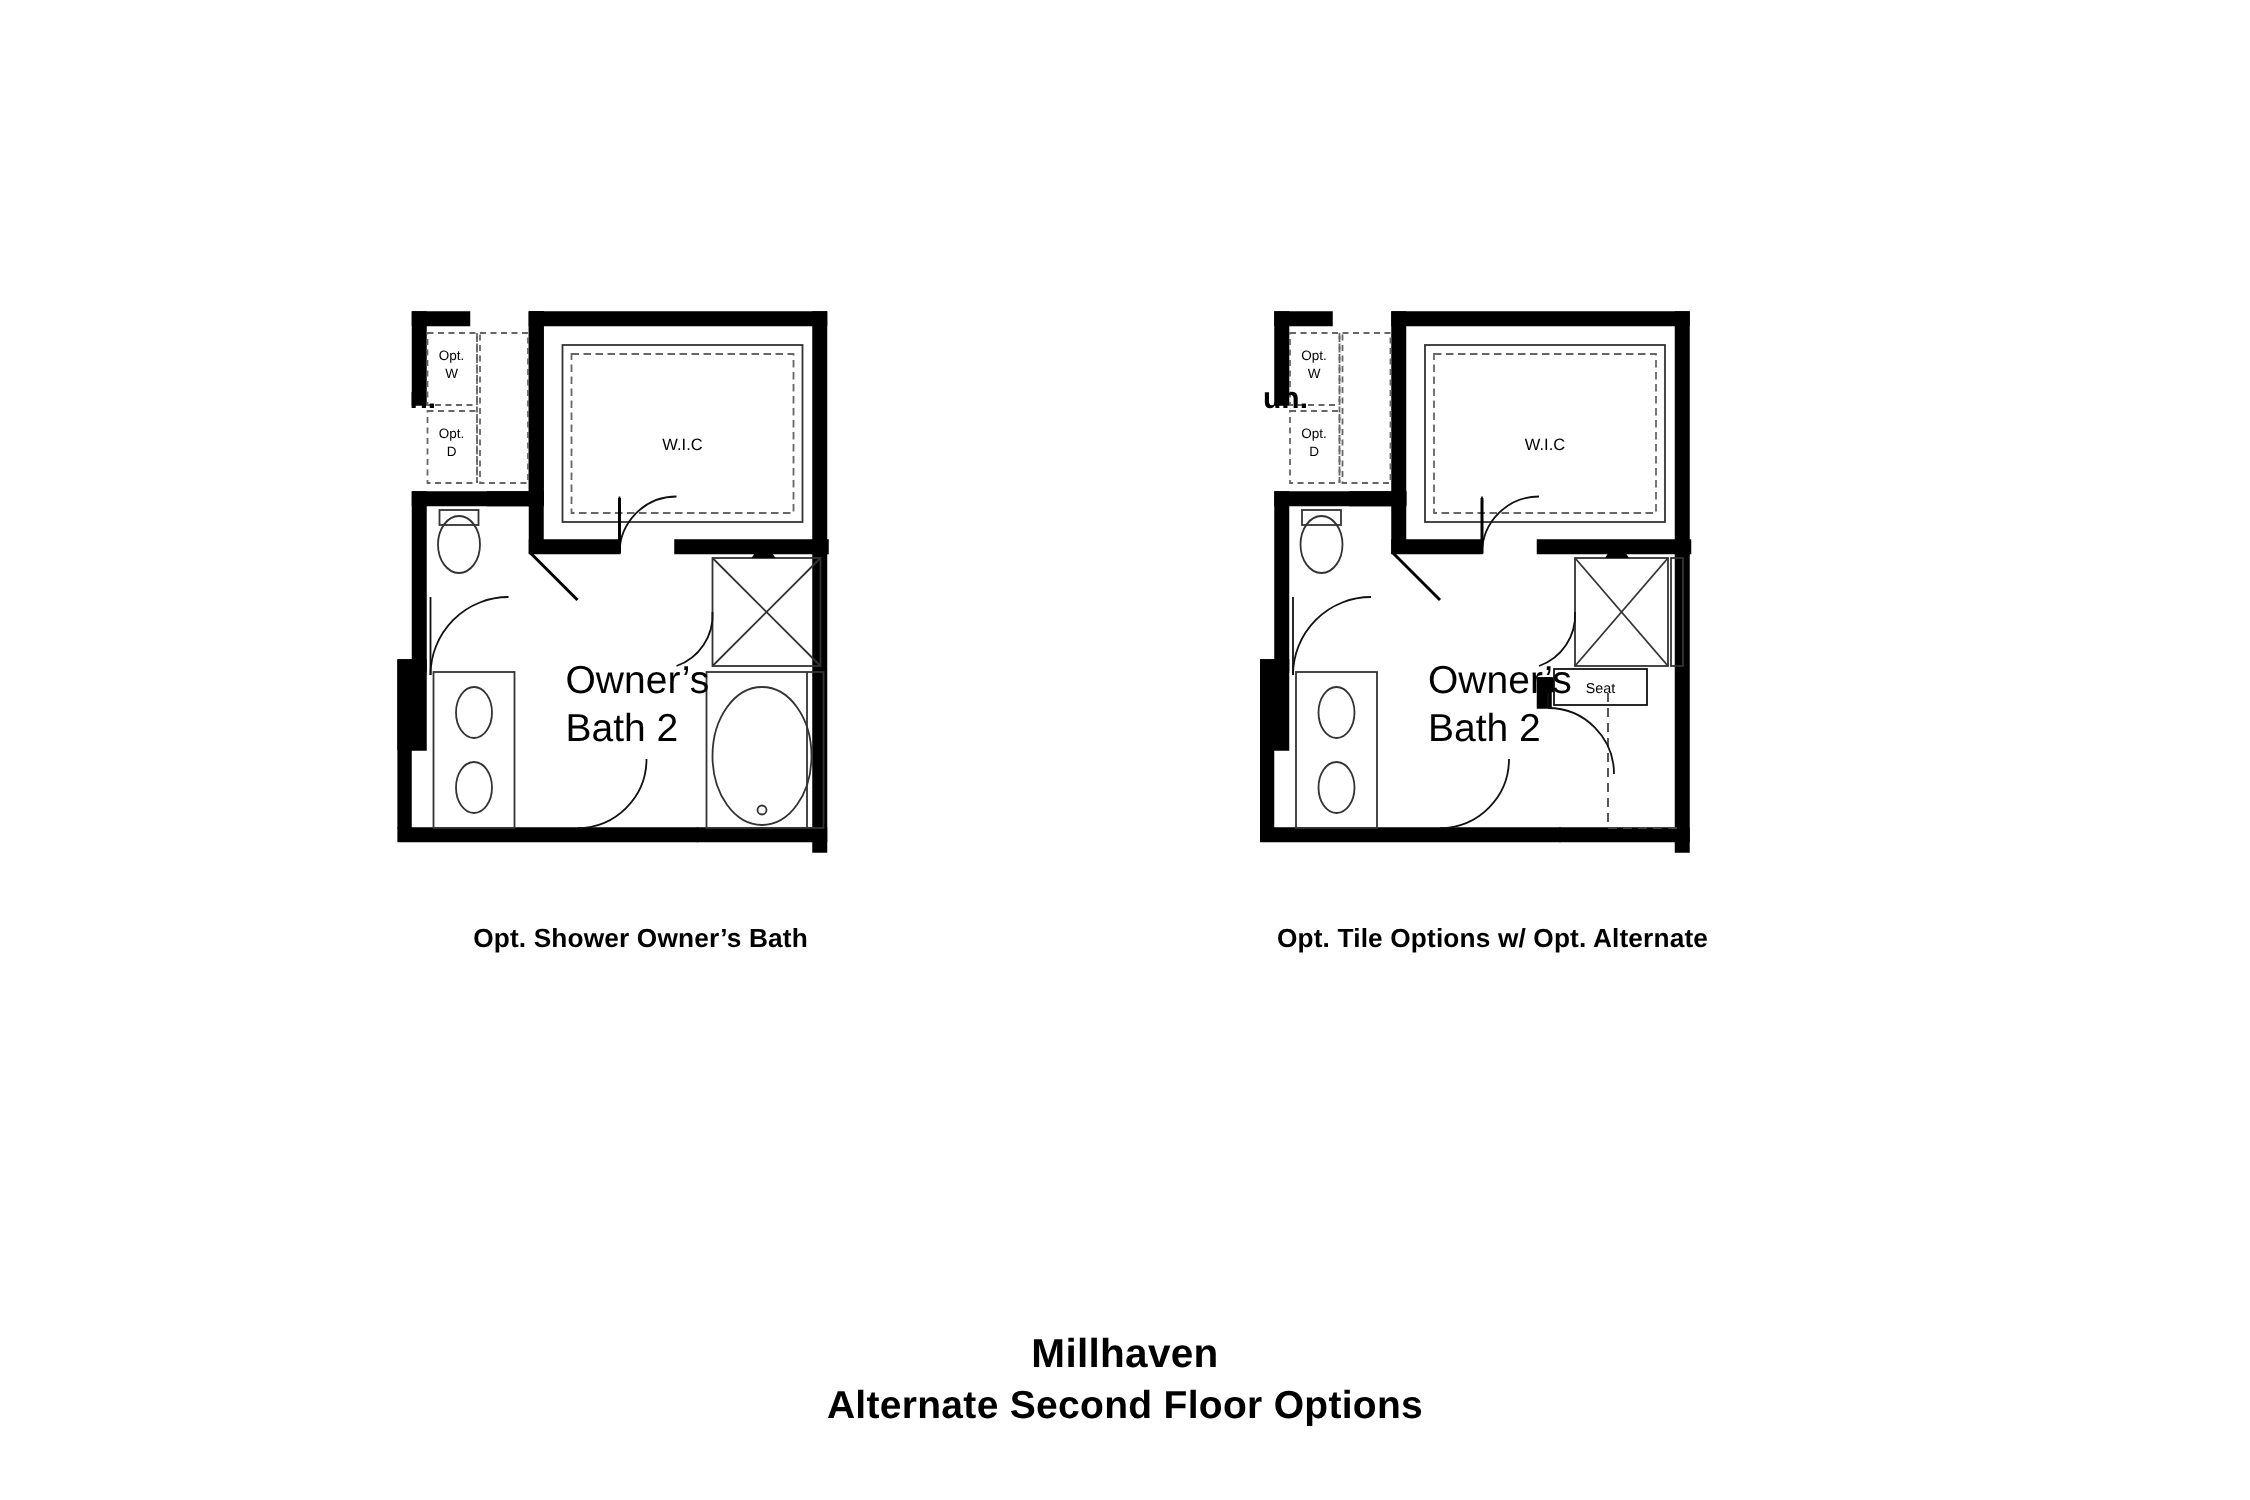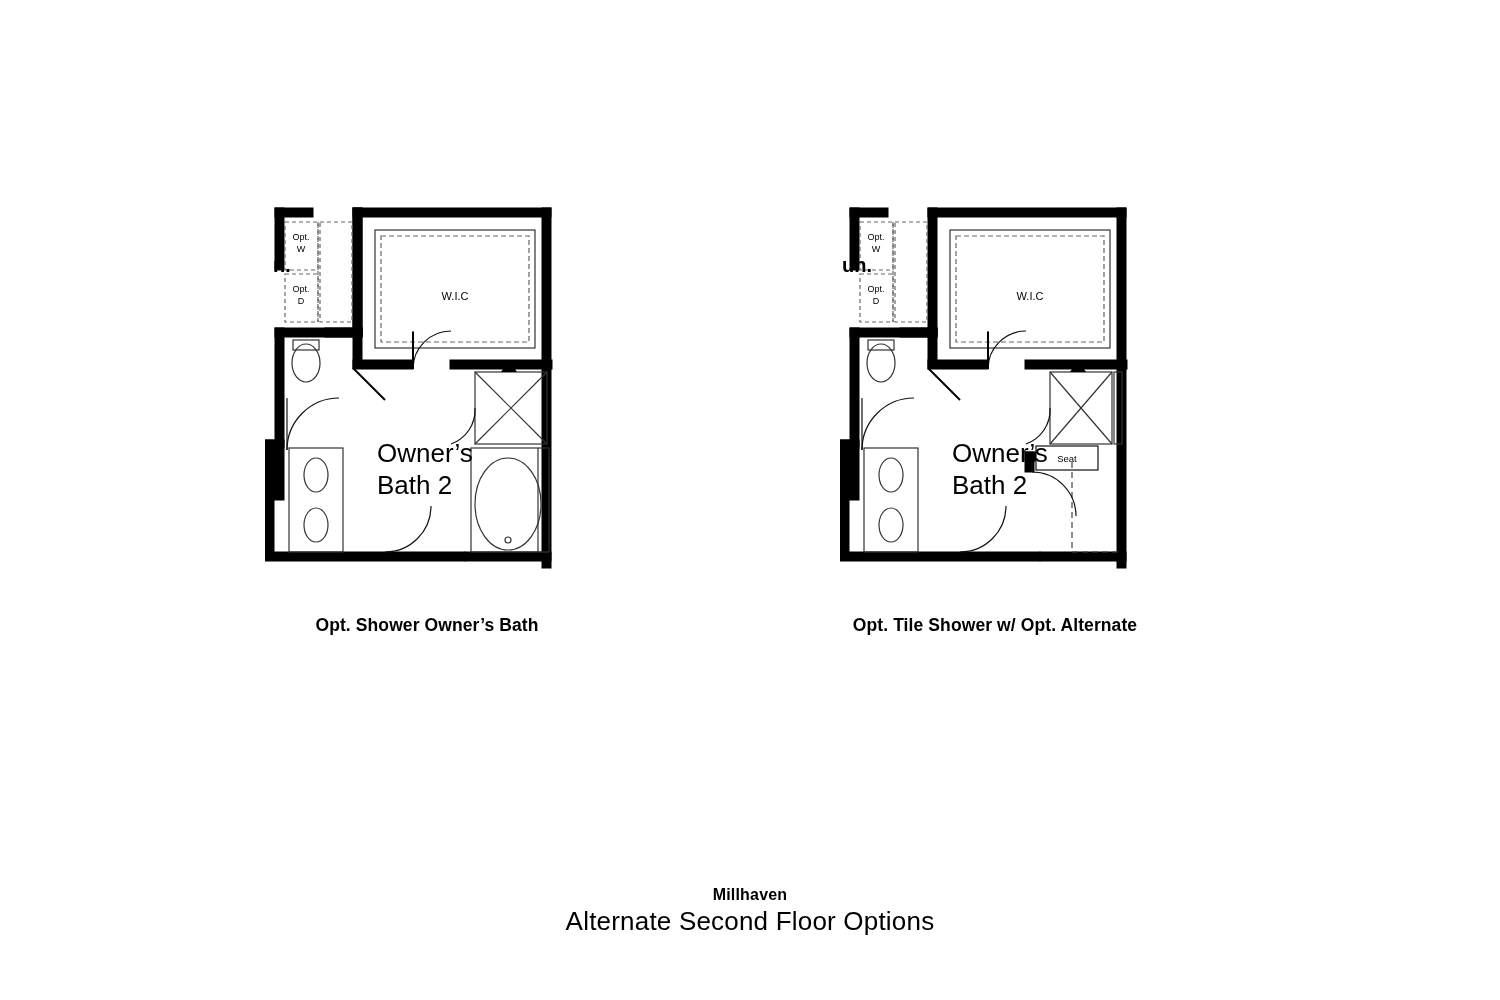--- a/index.html
+++ b/index.html
@@ -39,28 +39,28 @@
   #caption-right { left: 735px; }
 
   .title-block {
     position: absolute;
     left: 0;
     top: 885px;
     width: 1500px;
     text-align: center;
   }
   .title-line1 {
-    font-size: 16px;
+    font-size: 27px;
     font-weight: bold;
     letter-spacing: 0.2px;
     line-height: 1.28;
   }
   .title-line2 {
     font-size: 26px;
-    font-weight: normal;
+    font-weight: bold;
     letter-spacing: 0.2px;
     line-height: 1.28;
   }
 
   
   .lbl-room  { font-family: "Liberation Sans", sans-serif; font-size: 26px; }
   .lbl-wic   { font-family: "Liberation Sans", sans-serif; font-size: 11px; }
   .lbl-small { font-family: "Liberation Sans", sans-serif; font-size: 9px; }
   .lbl-seat  { font-family: "Liberation Sans", sans-serif; font-size: 9.5px; }
   .lbl-hall  { font-family: "Liberation Sans", sans-serif; font-size: 20px; font-weight: bold; }
@@ -228,18 +228,18 @@
     <text class="lbl-small" x="36" y="40" text-anchor="middle">Opt.</text>
     <text class="lbl-small" x="36" y="52" text-anchor="middle">W</text>
     <text class="lbl-small" x="36" y="92" text-anchor="middle">Opt.</text>
     <text class="lbl-small" x="36" y="104" text-anchor="middle">D</text>
     <text class="lbl-seat" x="227" y="262" text-anchor="middle">Seat</text>
     <text class="lbl-room" x="112" y="262">Owner’s</text>
     <text class="lbl-room" x="112" y="294">Bath 2</text>
   </svg>
 </div>
 
-<div class="caption" id="caption-right">Opt. Tile Shower w/ Opt. Alternate</div>
+<div class="caption" id="caption-right">Opt. Tile Options w/ Opt. Alternate</div>
 
 <div class="title-block">
   <div class="title-line1">Millhaven</div>
   <div class="title-line2">Alternate Second Floor Options</div>
 </div>
 
 </body></html>

